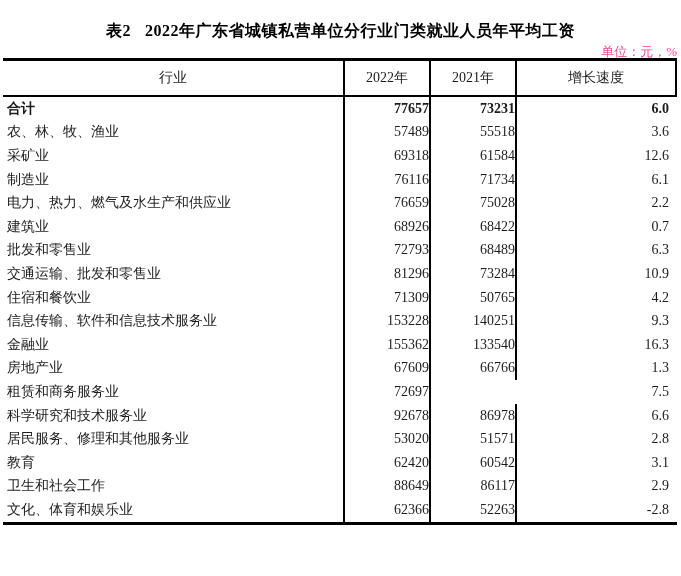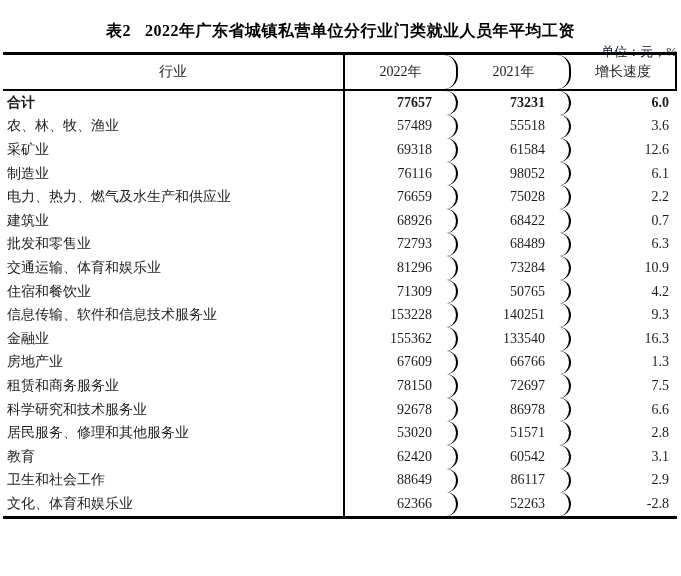--- a/index.html
+++ b/index.html
@@ -23,26 +23,26 @@
     color: #000000;
     letter-spacing: 0.5px;
     white-space: nowrap;
   }
   .title .title-label { margin-right: 14px; }
   .unit-note {
     position: absolute;
     top: 43px;
     right: 4px;
     font-size: 13px;
-    color: #0f172a;
+    color: #ec4899;
     text-align: right;
   }
   .table {
     position: absolute;
-    top: 52px;
+    top: 58px;
     left: 3px;
     width: 674px;
   }
   .thead {
     display: flex;
     height: 34px;
     border-top: 3px solid #000000;
     border-bottom: 2px solid #000000;
     font-size: 14px;
   }
@@ -61,32 +61,32 @@
     font-size: 14px;
   }
   .tr.total { font-weight: bold; }
   .td {
     box-sizing: border-box;
     height: 100%;
     display: flex;
     align-items: center;
   }
   .col-ind { width: 342px; }
-  .col-num { width: 113px; border-radius: 14px; }
+  .col-num { width: 86px; }
   .col-growth { flex: 1; text-align: center; }
   .td.col-ind {
     justify-content: flex-start;
     padding-left: 4px;
     border-right: 2px solid #000000;
     white-space: nowrap;
     overflow: hidden;
   }
   .td.col-num {
     justify-content: flex-end;
-    padding-right: 24px;
+    padding-right: 0;
     border-right: 2px solid #000000;
   }
   .td.col-growth {
     justify-content: flex-end;
     padding-right: 8px;
     border-right: none;
     margin-left: 32px;
   }
 </style>
 </head>
@@ -128,21 +128,21 @@
       <div class="tr">
         <div class="td col-ind">采矿业</div>
         <div class="td col-num">69318</div>
         <div class="td col-num">61584</div>
         <div class="td col-growth">12.6</div>
       </div>
 
       <div class="tr">
         <div class="td col-ind">制造业</div>
         <div class="td col-num">76116</div>
-        <div class="td col-num">98052</div>
+        <div class="td col-num">71734</div>
         <div class="td col-growth">6.1</div>
       </div>
 
       <div class="tr">
         <div class="td col-ind">电力、热力、燃气及水生产和供应业</div>
         <div class="td col-num">76659</div>
         <div class="td col-num">75028</div>
         <div class="td col-growth">2.2</div>
       </div>
 
@@ -154,21 +154,21 @@
       </div>
 
       <div class="tr">
         <div class="td col-ind">批发和零售业</div>
         <div class="td col-num">72793</div>
         <div class="td col-num">68489</div>
         <div class="td col-growth">6.3</div>
       </div>
 
       <div class="tr">
-        <div class="td col-ind">交通运输、体育和娱乐业</div>
+        <div class="td col-ind">交通运输、批发和零售业</div>
         <div class="td col-num">81296</div>
         <div class="td col-num">73284</div>
         <div class="td col-growth">10.9</div>
       </div>
 
       <div class="tr">
         <div class="td col-ind">住宿和餐饮业</div>
         <div class="td col-num">71309</div>
         <div class="td col-num">50765</div>
         <div class="td col-growth">4.2</div>
@@ -190,21 +190,20 @@
 
       <div class="tr">
         <div class="td col-ind">房地产业</div>
         <div class="td col-num">67609</div>
         <div class="td col-num">66766</div>
         <div class="td col-growth">1.3</div>
       </div>
 
       <div class="tr">
         <div class="td col-ind">租赁和商务服务业</div>
-        <div class="td col-num">78150</div>
         <div class="td col-num">72697</div>
         <div class="td col-growth">7.5</div>
       </div>
 
       <div class="tr">
         <div class="td col-ind">科学研究和技术服务业</div>
         <div class="td col-num">92678</div>
         <div class="td col-num">86978</div>
         <div class="td col-growth">6.6</div>
       </div>

